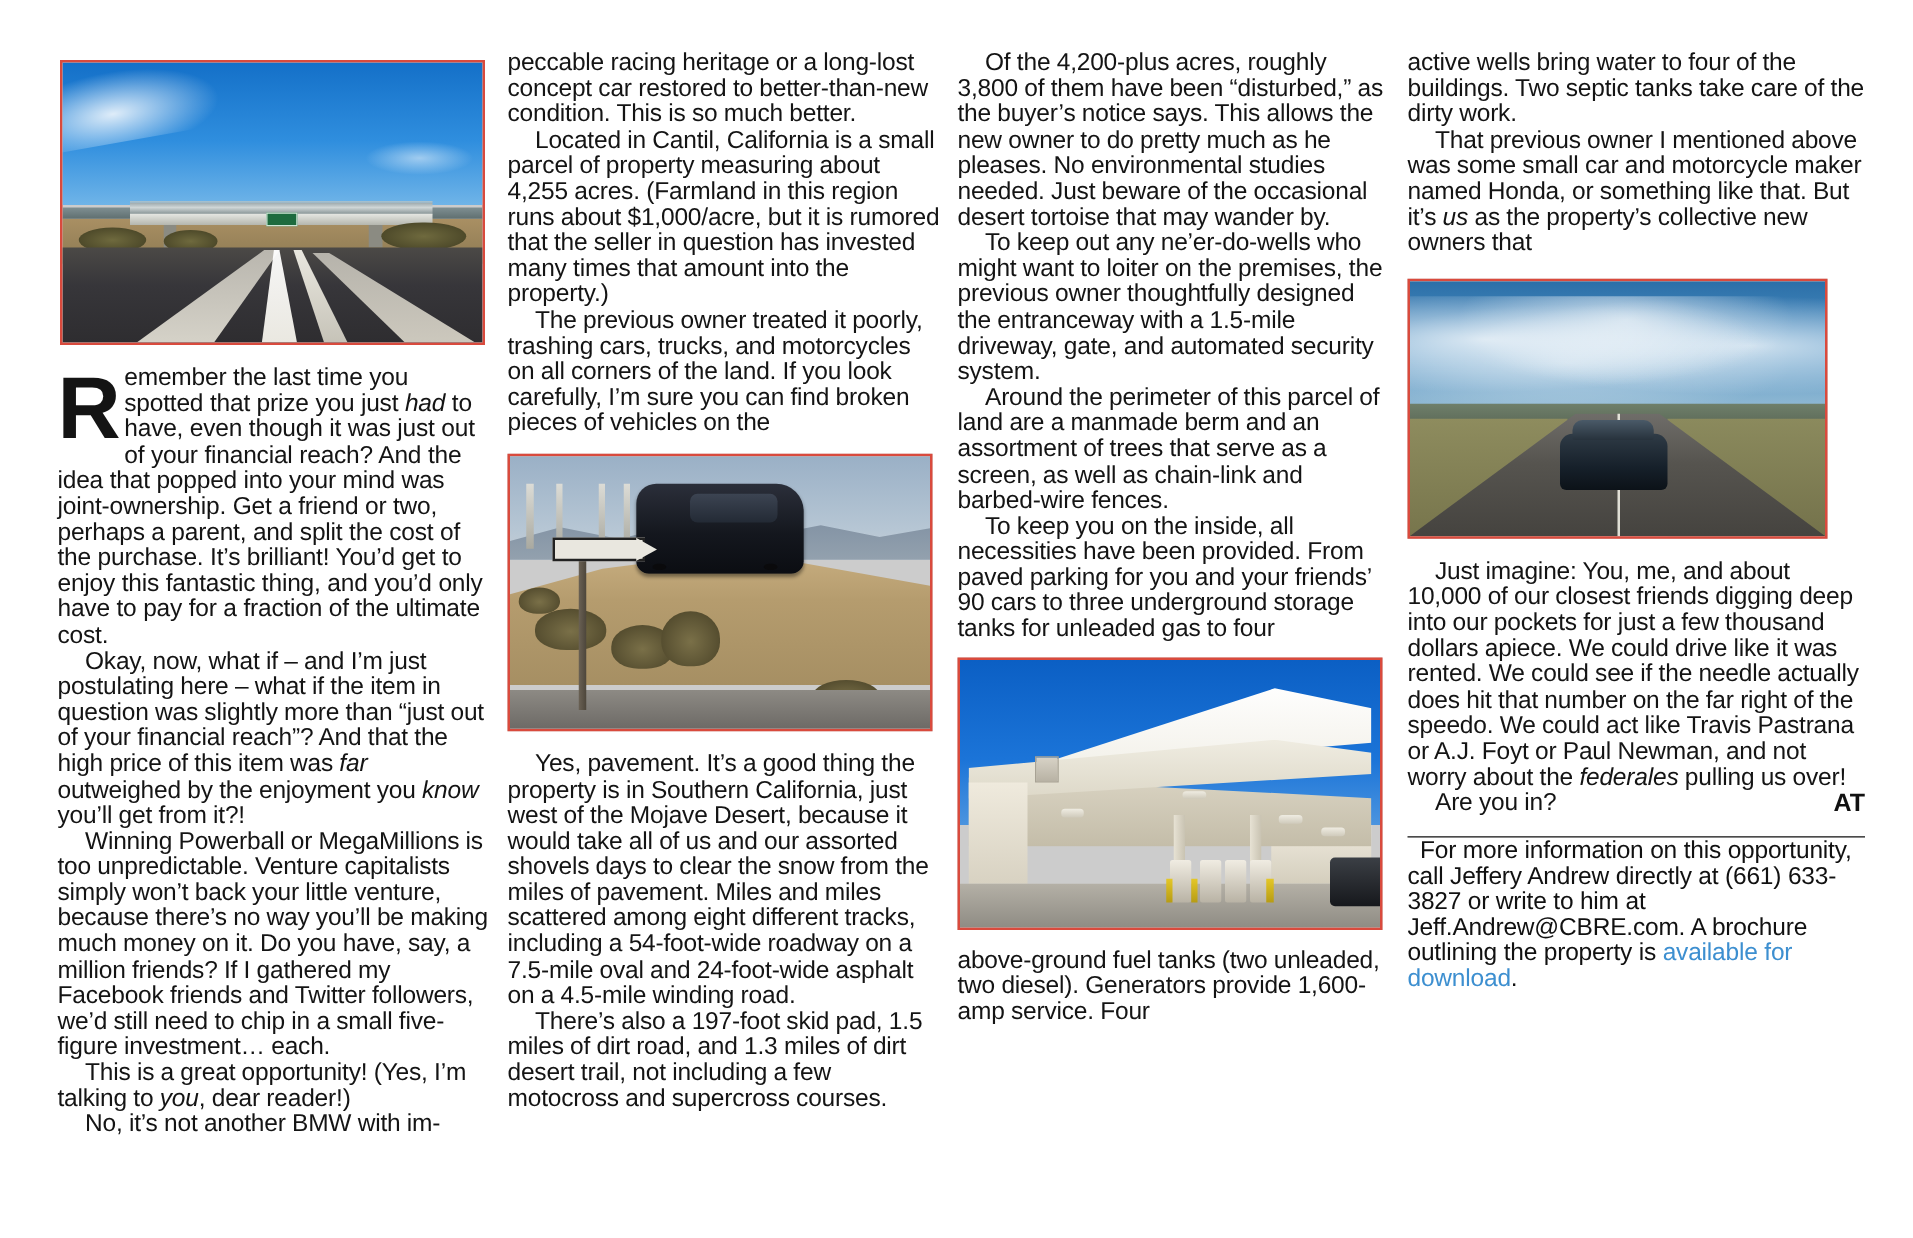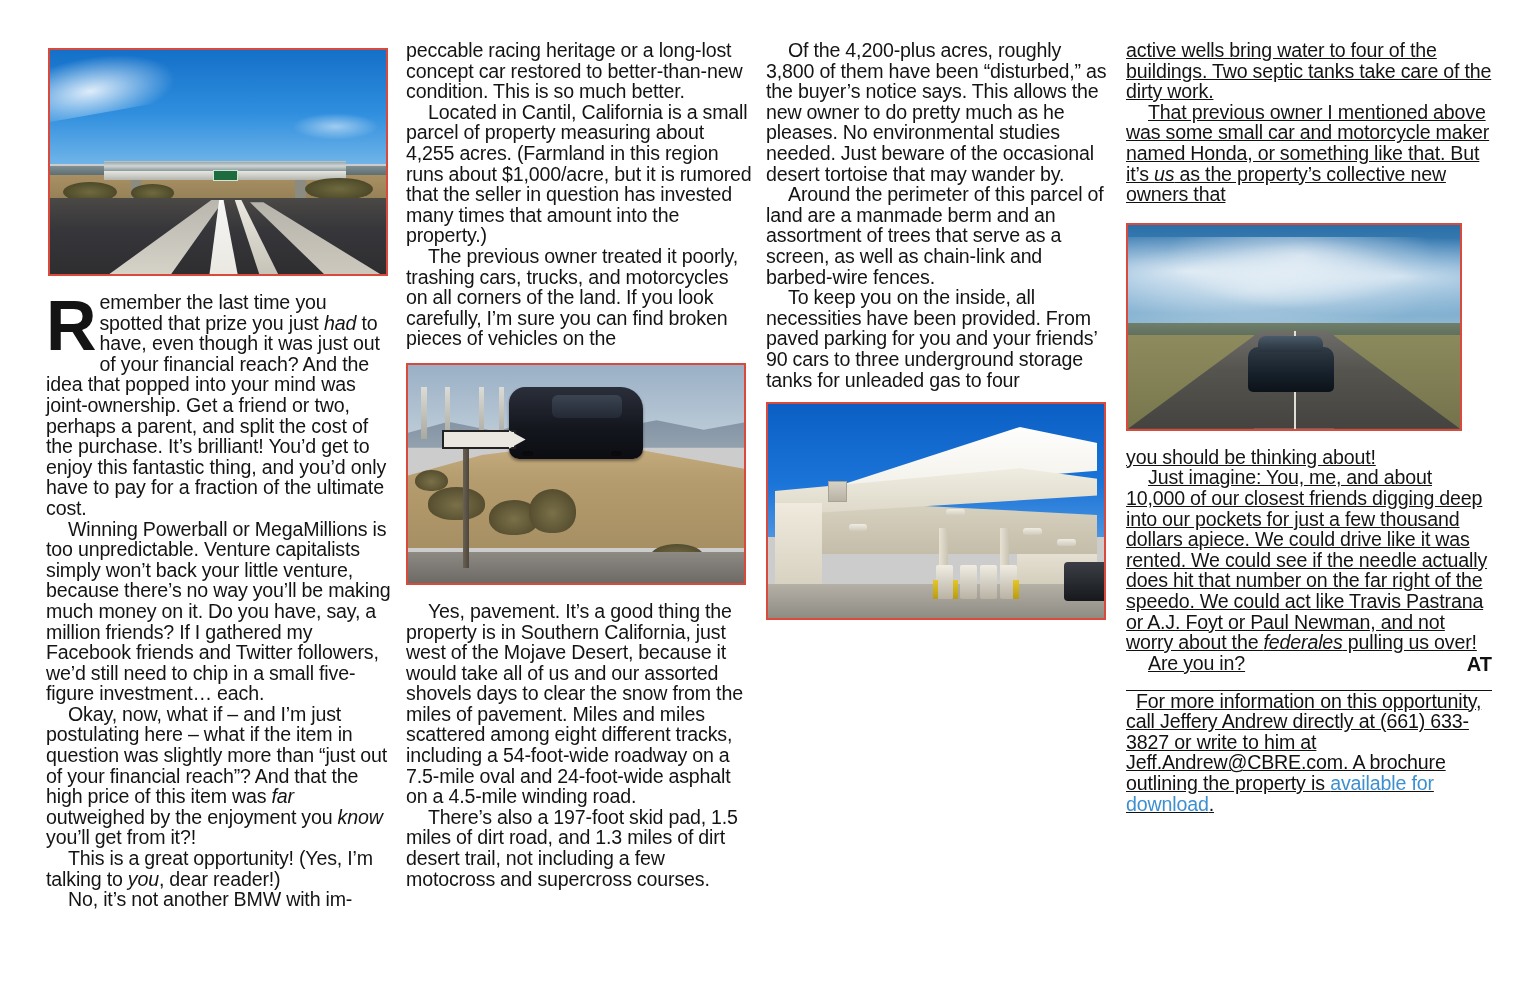--- a/index.html
+++ b/index.html
@@ -24,21 +24,21 @@
     display: flex;
     gap: 0;
   }
   .column {
     width: 360px;
     flex: 0 0 360px;
     box-sizing: border-box;
     padding-right: 14px;
     position: relative;
   }
-  .column.col4 { padding-right: 0; width: 366px; flex-basis: 366px; text-decoration: underline; }
+  .column.col4 { padding-right: 0; width: 366px; flex-basis: 366px; }
 
   p.body {
     font-size: 19.6px;
     line-height: 20.6px;
     margin: 0;
     text-indent: 22px;
     letter-spacing: -0.15px;
     word-spacing: -0.2px;
     color: #141414;
   }
@@ -379,23 +379,23 @@
       <div class="hw-brush" style="right:4%;top:57%;width:20%;height:10%;"></div>
       <div class="hw-road"></div>
       <div class="hw-lane-c"></div>
       <div class="hw-lane-r"></div>
       <div class="hw-stripe"></div>
       <div class="hw-barrier"></div>
     </div>
 
     <p class="dropcap-para"><span class="dropcap">R</span>emember the last time you spotted that prize you just <i>had</i> to have, even though it was just out of your financial reach? And the idea that popped into your mind was joint-ownership. Get a friend or two, perhaps a parent, and split the cost of the purchase. It’s brilliant! You’d get to enjoy this fantastic thing, and you’d only have to pay for a fraction of the ultimate cost.</p>
 
+    <p class="body">Okay, now, what if – and I’m just postulating here – what if the item in question was slightly more than “just out of your financial reach”? And that the high price of this item was <i>far</i> outweighed by the enjoyment you <i>know</i> you’ll get from it?!</p>
+
     <p class="body">Winning Powerball or MegaMillions is too unpredictable. Venture capitalists simply won’t back your little venture, because there’s no way you’ll be making much money on it. Do you have, say, a million friends? If I gathered my Facebook friends and Twitter followers, we’d still need to chip in a small five-figure investment… each.</p>
-
-    <p class="body">Okay, now, what if – and I’m just postulating here – what if the item in question was slightly more than “just out of your financial reach”? And that the high price of this item was <i>far</i> outweighed by the enjoyment you <i>know</i> you’ll get from it?!</p>
 
     <p class="body">This is a great opportunity! (Yes, I’m talking to <i>you</i>, dear reader!)</p>
 
     <p class="body">No, it’s not another BMW with im-</p>
   </div>
 
   <div class="column col2">
 
     <p class="body noindent">peccable racing heritage or a long-lost concept car restored to better-than-new condition. This is so much better.</p>
     <p class="body">Located in Cantil, California is a small parcel of property measuring about 4,255 acres. (Farmland in this region runs about $1,000/acre, but it is rumored that the seller in question has invested many times that amount into the property.)</p>
@@ -424,20 +424,21 @@
       <div class="sv-arrow"></div>
     </div>
 
     <p class="body">Yes, pavement. It’s a good thing the property is in Southern California, just west of the Mojave Desert, because it would take all of us and our assorted shovels days to clear the snow from the miles of pavement. Miles and miles scattered among eight different tracks, including a 54-foot-wide roadway on a 7.5-mile oval and 24-foot-wide asphalt on a 4.5-mile winding road.</p>
     <p class="body">There’s also a 197-foot skid pad, 1.5 miles of dirt road, and 1.3 miles of dirt desert trail, not including a few motocross and supercross courses.</p>
   </div>
 
   <div class="column col3">
 
     <p class="body">Of the 4,200-plus acres, roughly 3,800 of them have been “disturbed,” as the buyer’s notice says. This allows the new owner to do pretty much as he pleases. No environmental studies needed. Just beware of the occasional desert tortoise that may wander by.</p>
+    <p class="body">To keep out any ne’er-do-wells who might want to loiter on the premises, the previous owner thoughtfully designed the entranceway with a 1.5-mile driveway, gate, and automated security system.</p>
     <p class="body">Around the perimeter of this parcel of land are a manmade berm and an assortment of trees that serve as a screen, as well as chain-link and barbed-wire fences.</p>
     <p class="body">To keep you on the inside, all necessities have been provided. From paved parking for you and your friends’ 90 cars to three underground storage tanks for unleaded gas to four</p>
 
     <div class="photo photo-station">
       <div class="gs-sky"></div>
       <div class="gs-bldg"></div>
       <div class="gs-under"></div>
       <div class="gs-canopy-top"></div>
       <div class="gs-canopy-face"></div>
       <div class="gs-wall"></div>
@@ -452,40 +453,40 @@
       <div class="gs-pump" style="left:50%;"></div>
       <div class="gs-pump" style="left:57%;"></div>
       <div class="gs-pump" style="left:63%;"></div>
       <div class="gs-pump" style="left:69%;"></div>
       <div class="gs-bollard" style="left:49%;"></div>
       <div class="gs-bollard" style="left:55%;"></div>
       <div class="gs-bollard" style="left:73%;"></div>
       <div class="gs-truck"></div>
     </div>
 
+    <p class="body noindent">above-ground fuel tanks (two unleaded, two diesel). Generators provide 1,600-amp service. Four</p>
   </div>
 
   <div class="column col4">
 
     <p class="body noindent">active wells bring water to four of the buildings. Two septic tanks take care of the dirty work.</p>
 
     <p class="body">That previous owner I mentioned above was some small car and motorcycle maker named Honda, or something like that. But it’s <i>us</i> as the property’s collective new owners that</p>
 
     <div class="photo photo-car">
       <div class="cr-sky"></div>
       <div class="cr-clouds"></div>
       <div class="cr-hill"></div>
       <div class="cr-field-l"></div>
       <div class="cr-field-r"></div>
       <div class="cr-road"></div>
       <div class="cr-line" style="left:50%;"></div>
       <div class="cr-car"></div>
     </div>
 
-    <p class="body noindent">you should be thinking about!</p>
 
     <p class="body">Just imagine: You, me, and about 10,000 of our closest friends digging deep into our pockets for just a few thousand dollars apiece. We could drive like it was rented. We could see if the needle actually does hit that number on the far right of the speedo. We could act like Travis Pastrana or A.J. Foyt or Paul Newman, and not worry about the <i>federales</i> pulling us over!</p>
 
     <p class="body">Are you in?</p>
     <div class="endmark">AT</div>
     <div class="clear"></div>
 
     <div class="contact-rule"></div>
 
     <div class="contact-box">

